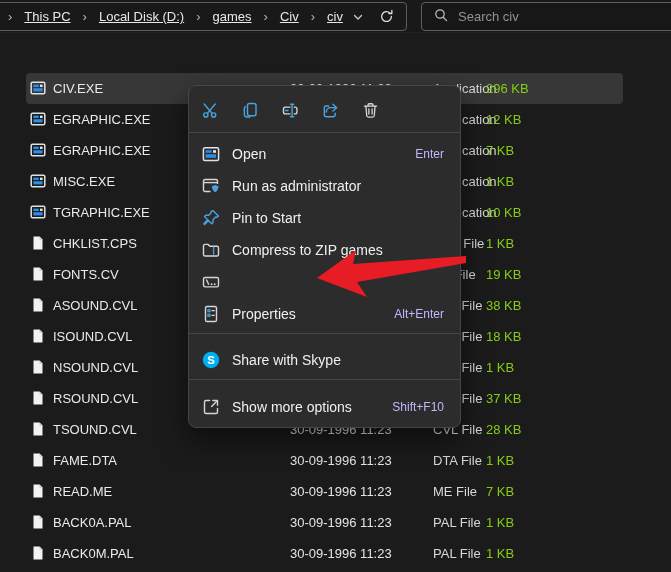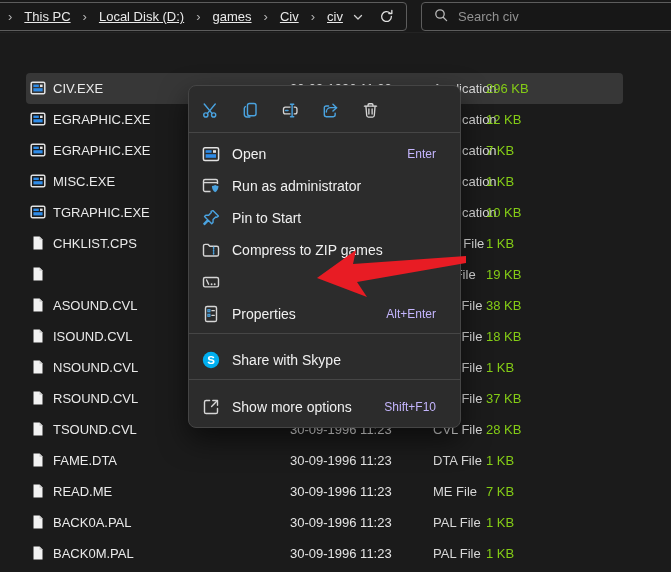--- a/index.html
+++ b/index.html
@@ -60,21 +60,21 @@
     position:absolute; left:188px; top:85px; width:273px;
     background:#2c2c2c; border:1px solid #454545; border-radius:8px;
     box-shadow:0 12px 28px rgba(0,0,0,.55); padding:4px 0 4px 0; z-index:5;
     font-size:14px; color:#f0f0f0;
   }
   .quick-row { height:37px; margin-top:2px; display:flex; align-items:center; padding-left:7px; gap:12px; }
   .quick-btn { width:28px; height:28px; border-radius:4px; display:flex; align-items:center; justify-content:center; cursor:default; }
   .quick-btn svg { width:19px; height:19px; display:block; }
   .menu-sep { height:1px; background:#464646; margin:3px 0 0 0; }
   .mi-group { padding-top:5px; }
-  .menu-item { height:32px; display:flex; align-items:center; padding:0 24px 0 12px; cursor:default; }
+  .menu-item { height:32px; display:flex; align-items:center; padding:0 16px 0 12px; cursor:default; }
   .mi-icon { width:20px; height:20px; margin-right:11px; flex:0 0 auto; }
   .mi-icon svg { width:20px; height:20px; display:block; }
   .mi-label { flex:1 1 auto; white-space:nowrap; }
   .mi-shortcut { color:#c4b5fd; font-size:12px; margin-left:12px; }
   .g2 .menu-item { margin-top:5px; }
   .g3 .menu-item { margin-top:6px; }
 
   
   #arrow-overlay { position:absolute; left:0; top:0; width:671px; height:572px; z-index:9; pointer-events:none; }
 </style>
@@ -224,20 +224,21 @@
     </div>
 
     <div class="row">
 
       <span class="cell c-icon file-slot">
         <svg viewBox="0 0 16 16">
             <path d="M3.5 1.5 h6 l3 3 v10 h-9 z" fill="#f2f2f2"></path>
             <path d="M9.5 1.5 v3.2 h3.2 z" fill="#c9c9c9"></path>
           </svg>
       </span>
+      <span class="cell c-name">FONTS.CV</span>
       <span class="cell c-date">30-09-1996 11:23</span>
       <span class="cell c-type">CV File</span>
       <span class="cell c-size">19 KB</span>
     </div>
 
     <div class="row">
 
       <span class="cell c-icon file-slot">
         <svg viewBox="0 0 16 16">
             <path d="M3.5 1.5 h6 l3 3 v10 h-9 z" fill="#f2f2f2"></path>

